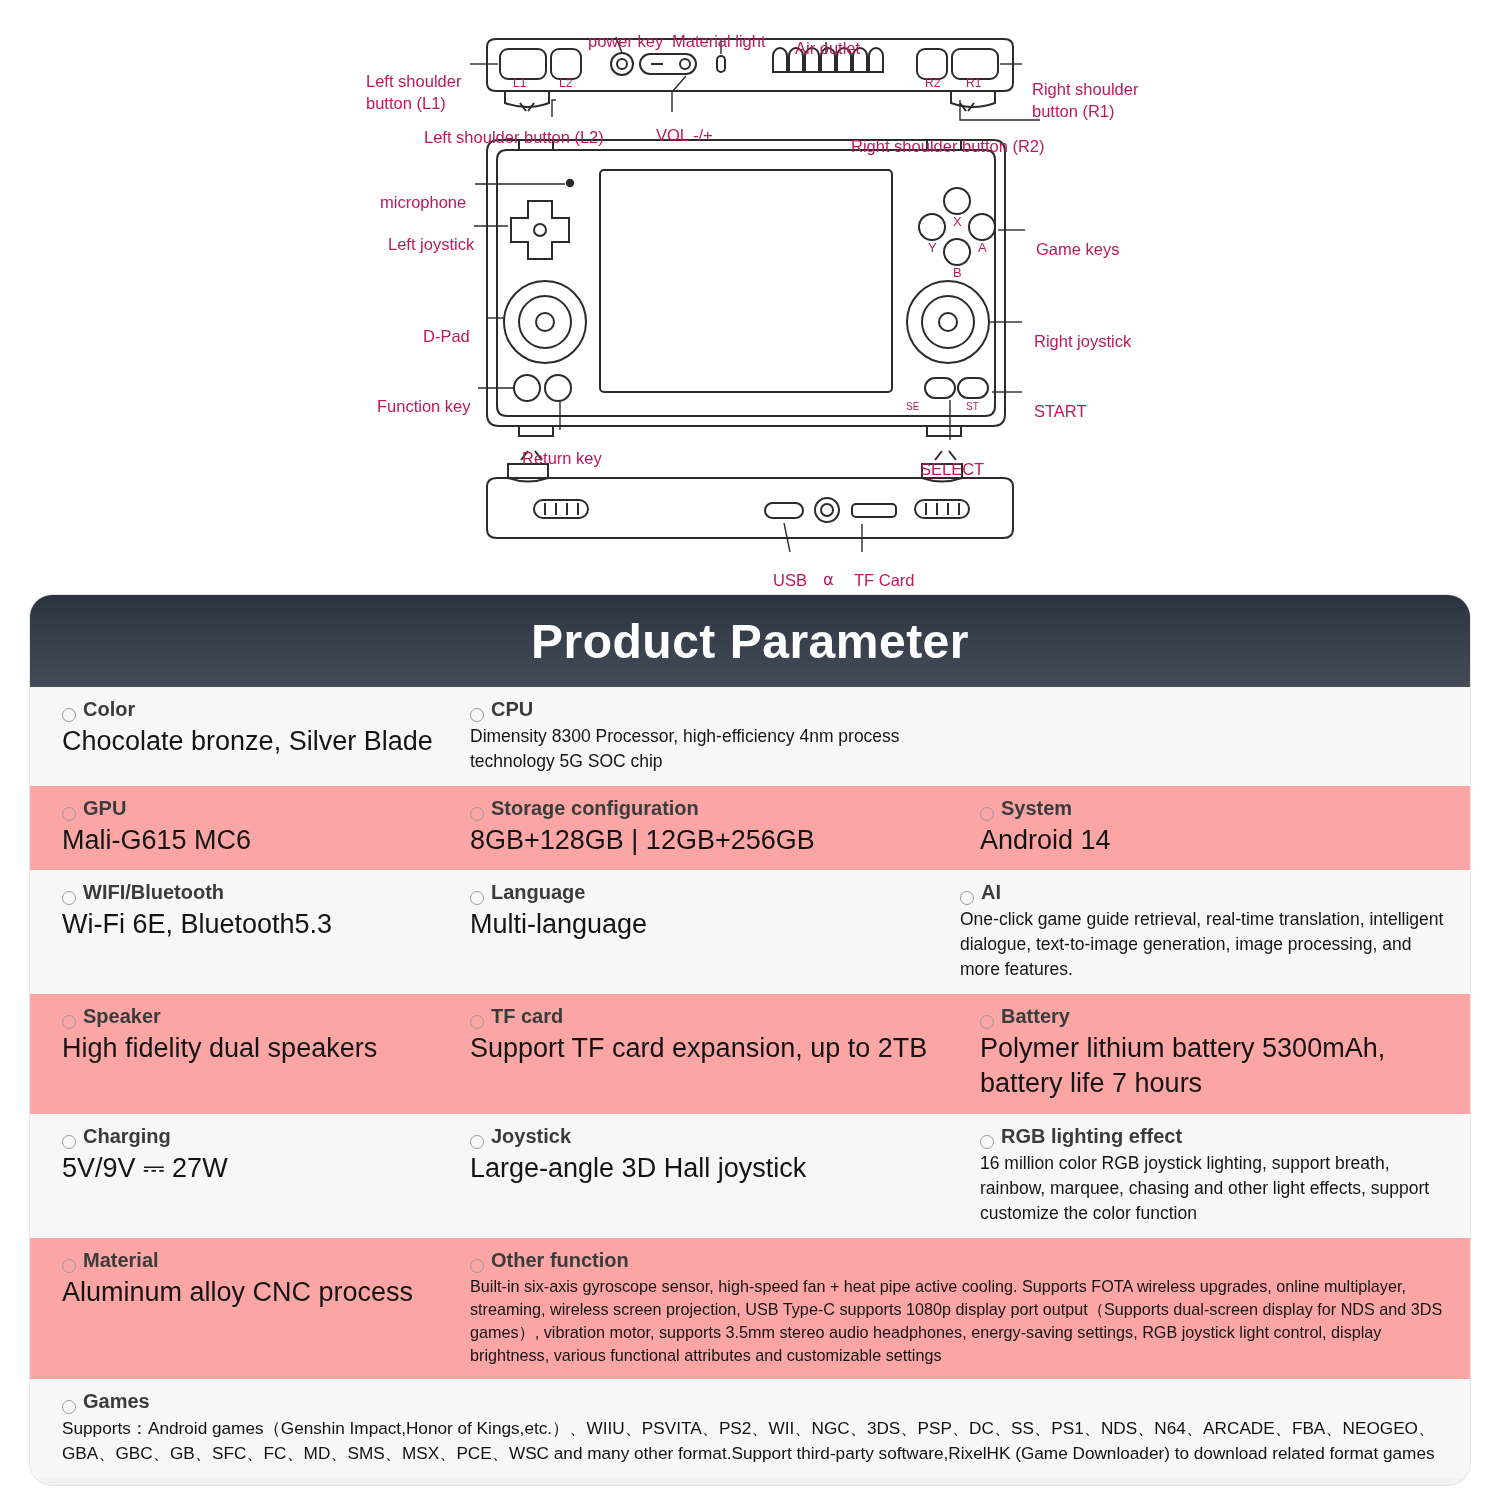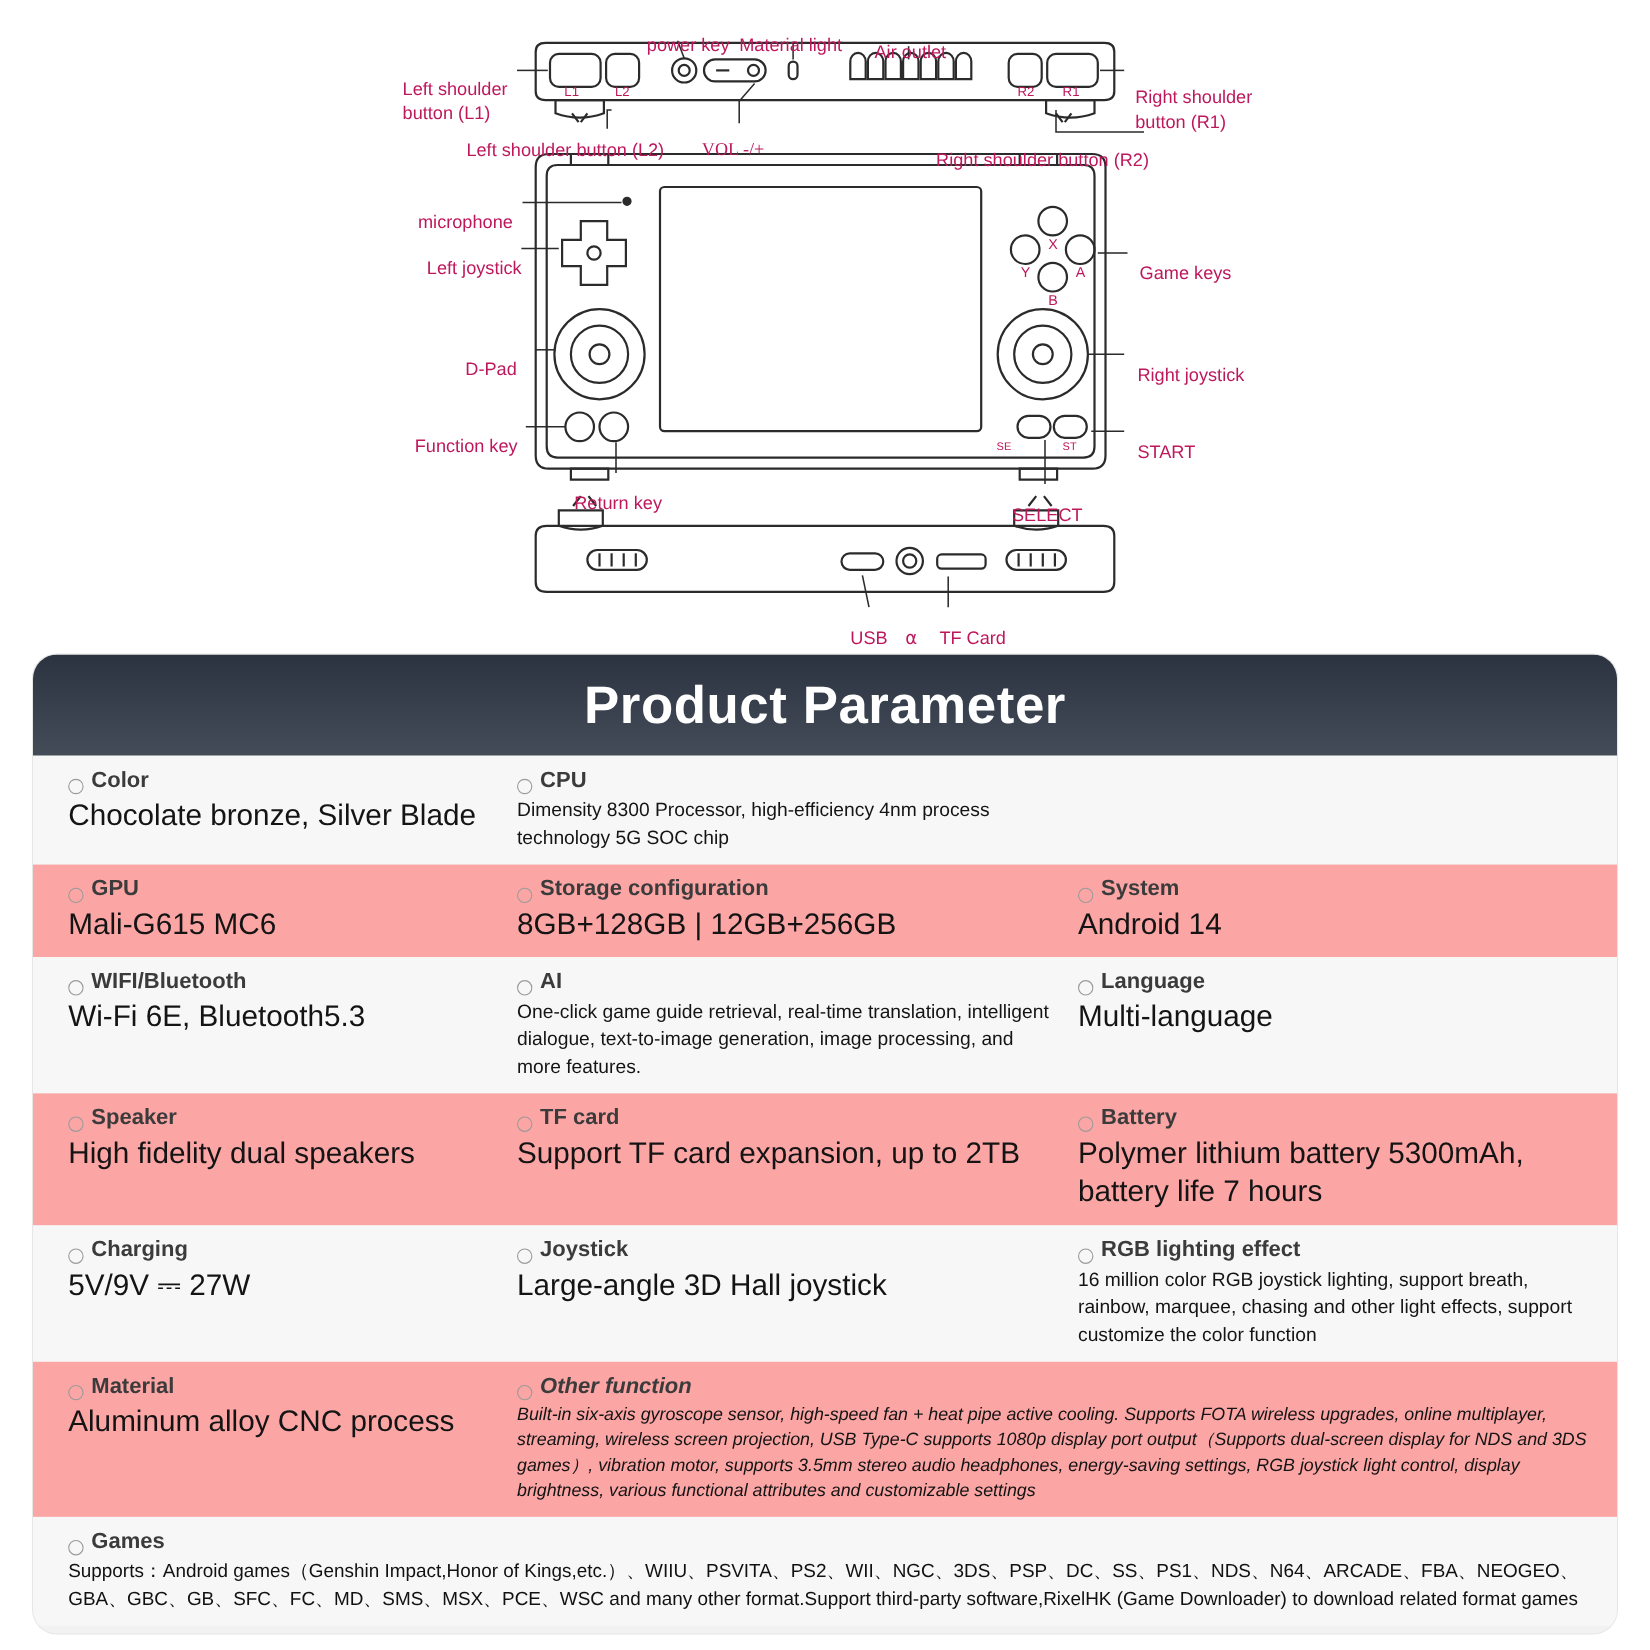--- a/index.html
+++ b/index.html
@@ -170,21 +170,21 @@
       <path d="M790 552 L784 523"></path>
       <path d="M862 552 L862 524"></path>
     </g>
   </svg>
 
   <div class="lbl" style="left:588px;top:12px;">power key</div>
   <div class="lbl" style="left:672px;top:12px;">Material light</div>
   <div class="lbl" style="left:795px;top:19px;">Air outlet</div>
   <div class="lbl" style="left:366px;top:50px;line-height:1.35;">Left shoulder<br>button (L1)</div>
   <div class="lbl" style="left:424px;top:108px;">Left shoulder button (L2)</div>
-  <div class="lbl" style="left:638px;top:106px;font-family:Liberation Serif, serif;">VOL -/+</div>
+  <div class="lbl" style="left:656px;top:106px;">VOL -/+</div>
   <div class="lbl" style="left:1032px;top:58px;line-height:1.35;">Right shoulder<br>button (R1)</div>
   <div class="lbl" style="left:851px;top:117px;">Right shoulder button (R2)</div>
 
   <div class="lbl" style="left:513px;top:56px;font-size:12px;">L1</div>
   <div class="lbl" style="left:559px;top:56px;font-size:12px;">L2</div>
   <div class="lbl" style="left:925px;top:56px;font-size:12px;">R2</div>
   <div class="lbl" style="left:966px;top:56px;font-size:12px;">R1</div>
 
   <div class="lbl" style="left:380px;top:173px;">microphone</div>
   <div class="lbl" style="left:388px;top:215px;">Left joystick</div>
@@ -256,34 +256,34 @@
   </div>
 
   <div class="row plain">
     <div class="cell c1">
       <div class="key">
           <span class="bullet"></span>
           <span>WIFI/Bluetooth</span>
         </div>
       <div class="val">Wi-Fi 6E,  Bluetooth5.3</div>
     </div>
+    <div class="cell c3">
+      <div class="key">
+          <span class="bullet"></span>
+          <span>Language</span>
+        </div>
+      <div class="val">Multi-language</div>
+    </div>
     <div class="cell c2">
       <div class="key">
           <span class="bullet"></span>
           <span>AI</span>
         </div>
       <div class="val small">One-click game guide retrieval, real-time translation, intelligent dialogue, text-to-image generation, image processing, and more features.</div>
     </div>
-    <div class="cell c3">
-      <div class="key">
-          <span class="bullet"></span>
-          <span>Language</span>
-        </div>
-      <div class="val">Multi-language</div>
-    </div>
   </div>
 
   <div class="row alt">
     <div class="cell c1">
       <div class="key">
           <span class="bullet"></span>
           <span>Speaker</span>
         </div>
       <div class="val">High fidelity dual speakers</div>
     </div>
@@ -328,21 +328,21 @@
   </div>
 
   <div class="row alt">
     <div class="cell c1">
       <div class="key">
           <span class="bullet"></span>
           <span>Material</span>
         </div>
       <div class="val">Aluminum alloy CNC process</div>
     </div>
-    <div class="cell" style="width:1000px;padding-right:12px;font-style:italic;">
+    <div class="cell" style="width:1000px;padding-right:12px;">
       <div class="key">
           <span class="bullet"></span>
           <span>Other function</span>
         </div>
       <div class="val tiny">Built-in six-axis gyroscope sensor, high-speed fan + heat pipe active cooling. Supports FOTA wireless upgrades, online multiplayer, streaming, wireless screen projection, USB Type-C supports 1080p display port output（Supports dual-screen display for NDS and 3DS games）, vibration motor, supports 3.5mm stereo audio headphones, energy-saving settings, RGB joystick light control, display brightness,  various functional attributes and customizable settings</div>
     </div>
   </div>
 
   <div class="row plain">
     <div class="cell full">

